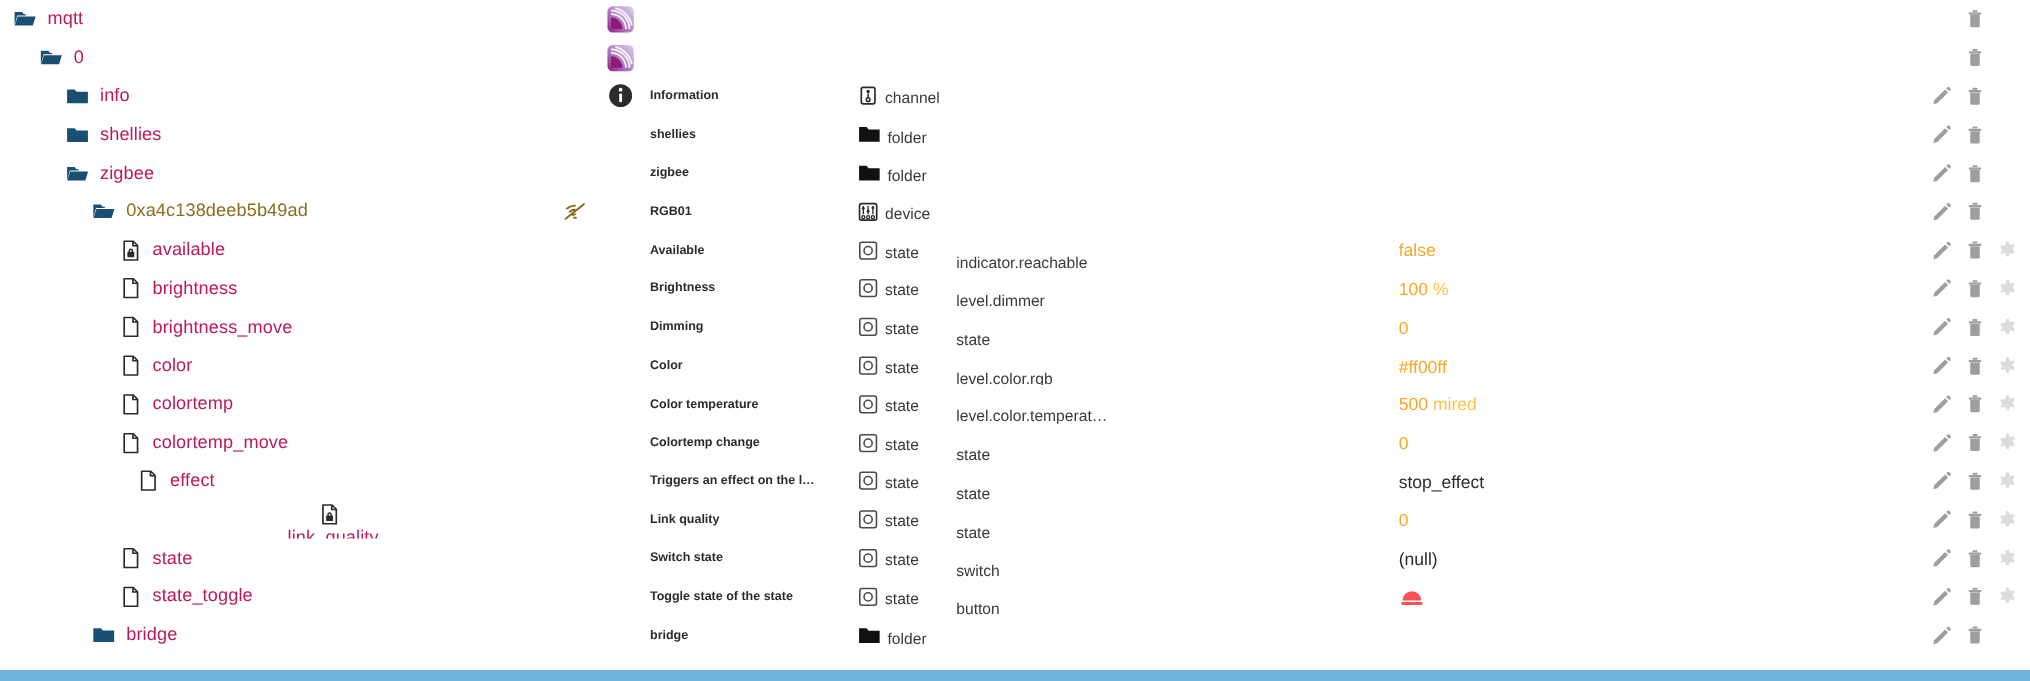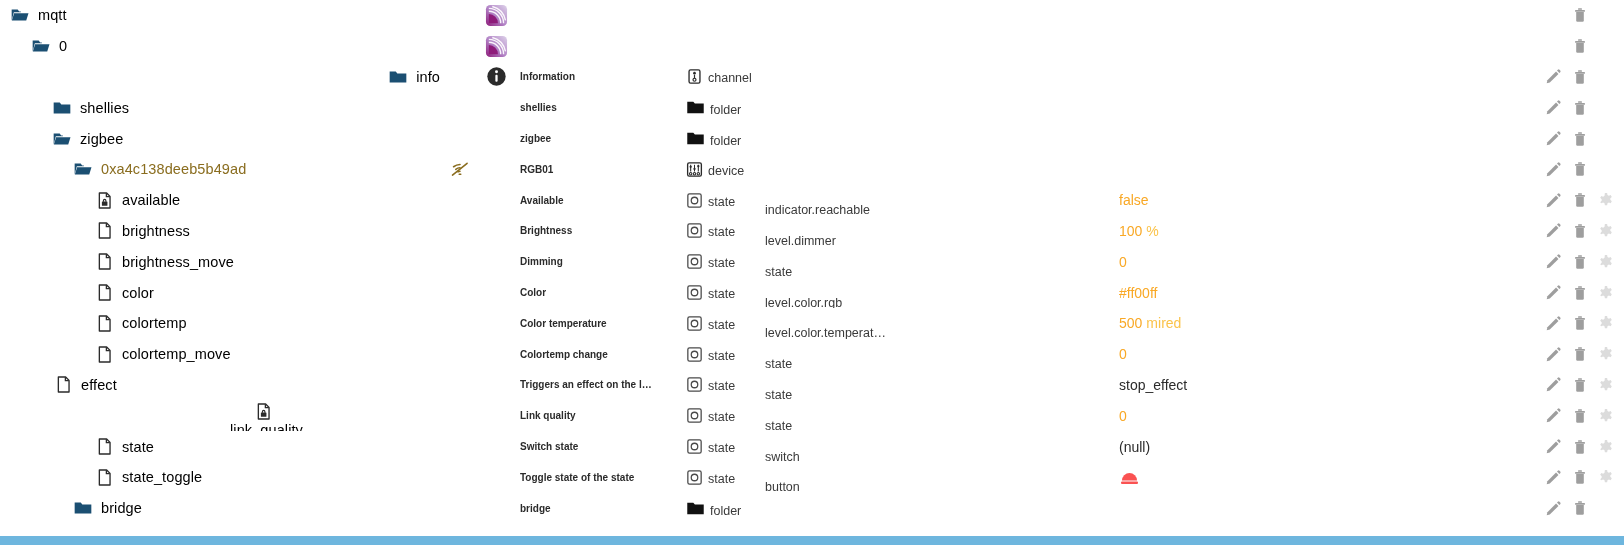--- a/index.html
+++ b/index.html
@@ -40,21 +40,21 @@
     position: relative;
     width: 440px;
     flex: 0 0 440px;
     display: flex;
     align-items: center;
     height: 100%;
     overflow: hidden;
   }
   .tree-label {
     font-size: 14.5px;
-    color: #000000;
+    color: #be185d;
     white-space: nowrap;
     letter-spacing: 0.1px;
   }
   .tree-label.accent { color: #8a6d1f; }
 
   .icon-slot {
     width: 22px;
     height: 20px;
     flex: 0 0 22px;
     display: flex;
@@ -282,21 +282,21 @@
           </span>
           <span class="act blank">
             <svg width="16" height="16" viewBox="0 0 24 24">
               <path d="M12 8.1a3.9 3.9 0 1 0 0 7.8 3.9 3.9 0 0 0 0-7.8zm0 2.3a1.6 1.6 0 1 1 0 3.2 1.6 1.6 0 0 1 0-3.2z" fill="#dcdcdc"></path>
               <path d="M10.3 1.5h3.4l.5 2.9 2.1 1.2 2.7-1.1 1.7 2.9-2.2 2v2.4l2.2 2-1.7 2.9-2.7-1.1-2.1 1.2-.5 2.9h-3.4l-.5-2.9-2.1-1.2-2.7 1.1L3.3 15.2l2.2-2V10.8l-2.2-2L5 5.9l2.7 1.1 2.1-1.2z" fill="#dcdcdc"></path>
             </svg>
           </span>
         </div>
       </div>
       <div class="row">
-        <div class="col-name" style="padding-left: 51px; justify-content: flex-end;">
+        <div class="col-name" style="padding-left: 51px;">
           <span class="icon-slot">
             <svg width="20" height="20" viewBox="0 0 24 24">
               <path d="M2 5.4h7.3l1.9 2.3H22v10.9H2z" fill="#1b4f72"></path>
             </svg>
           </span>
           <span class="tree-label">info</span>
         </div>
         <div class="col-flag"></div>
         <div class="col-logo">
           <svg width="21" height="21" viewBox="0 0 24 24">
@@ -786,21 +786,21 @@
           </span>
           <span class="act">
             <svg width="16" height="16" viewBox="0 0 24 24">
               <path d="M12 8.1a3.9 3.9 0 1 0 0 7.8 3.9 3.9 0 0 0 0-7.8zm0 2.3a1.6 1.6 0 1 1 0 3.2 1.6 1.6 0 0 1 0-3.2z" fill="#dcdcdc"></path>
               <path d="M10.3 1.5h3.4l.5 2.9 2.1 1.2 2.7-1.1 1.7 2.9-2.2 2v2.4l2.2 2-1.7 2.9-2.7-1.1-2.1 1.2-.5 2.9h-3.4l-.5-2.9-2.1-1.2-2.7 1.1L3.3 15.2l2.2-2V10.8l-2.2-2L5 5.9l2.7 1.1 2.1-1.2z" fill="#dcdcdc"></path>
             </svg>
           </span>
         </div>
       </div>
       <div class="row">
-        <div class="col-name" style="padding-left: 52px;">
+        <div class="col-name" style="padding-left: 107px;">
           <span class="icon-slot">
             <svg width="19" height="19" viewBox="0 0 24 24">
               <path d="M5.5 2.5h9.2L19 6.8v14.7H5.5z" fill="#fff" stroke="#2b2b2b" stroke-width="1.7" stroke-linejoin="round"></path>
               <path d="M14.4 2.8v4.3h4.3" fill="none" stroke="#2b2b2b" stroke-width="1.7"></path>
             </svg>
           </span>
           <span class="tree-label">effect</span>
         </div>
         <div class="col-flag"></div>
         <div class="col-logo"></div>

